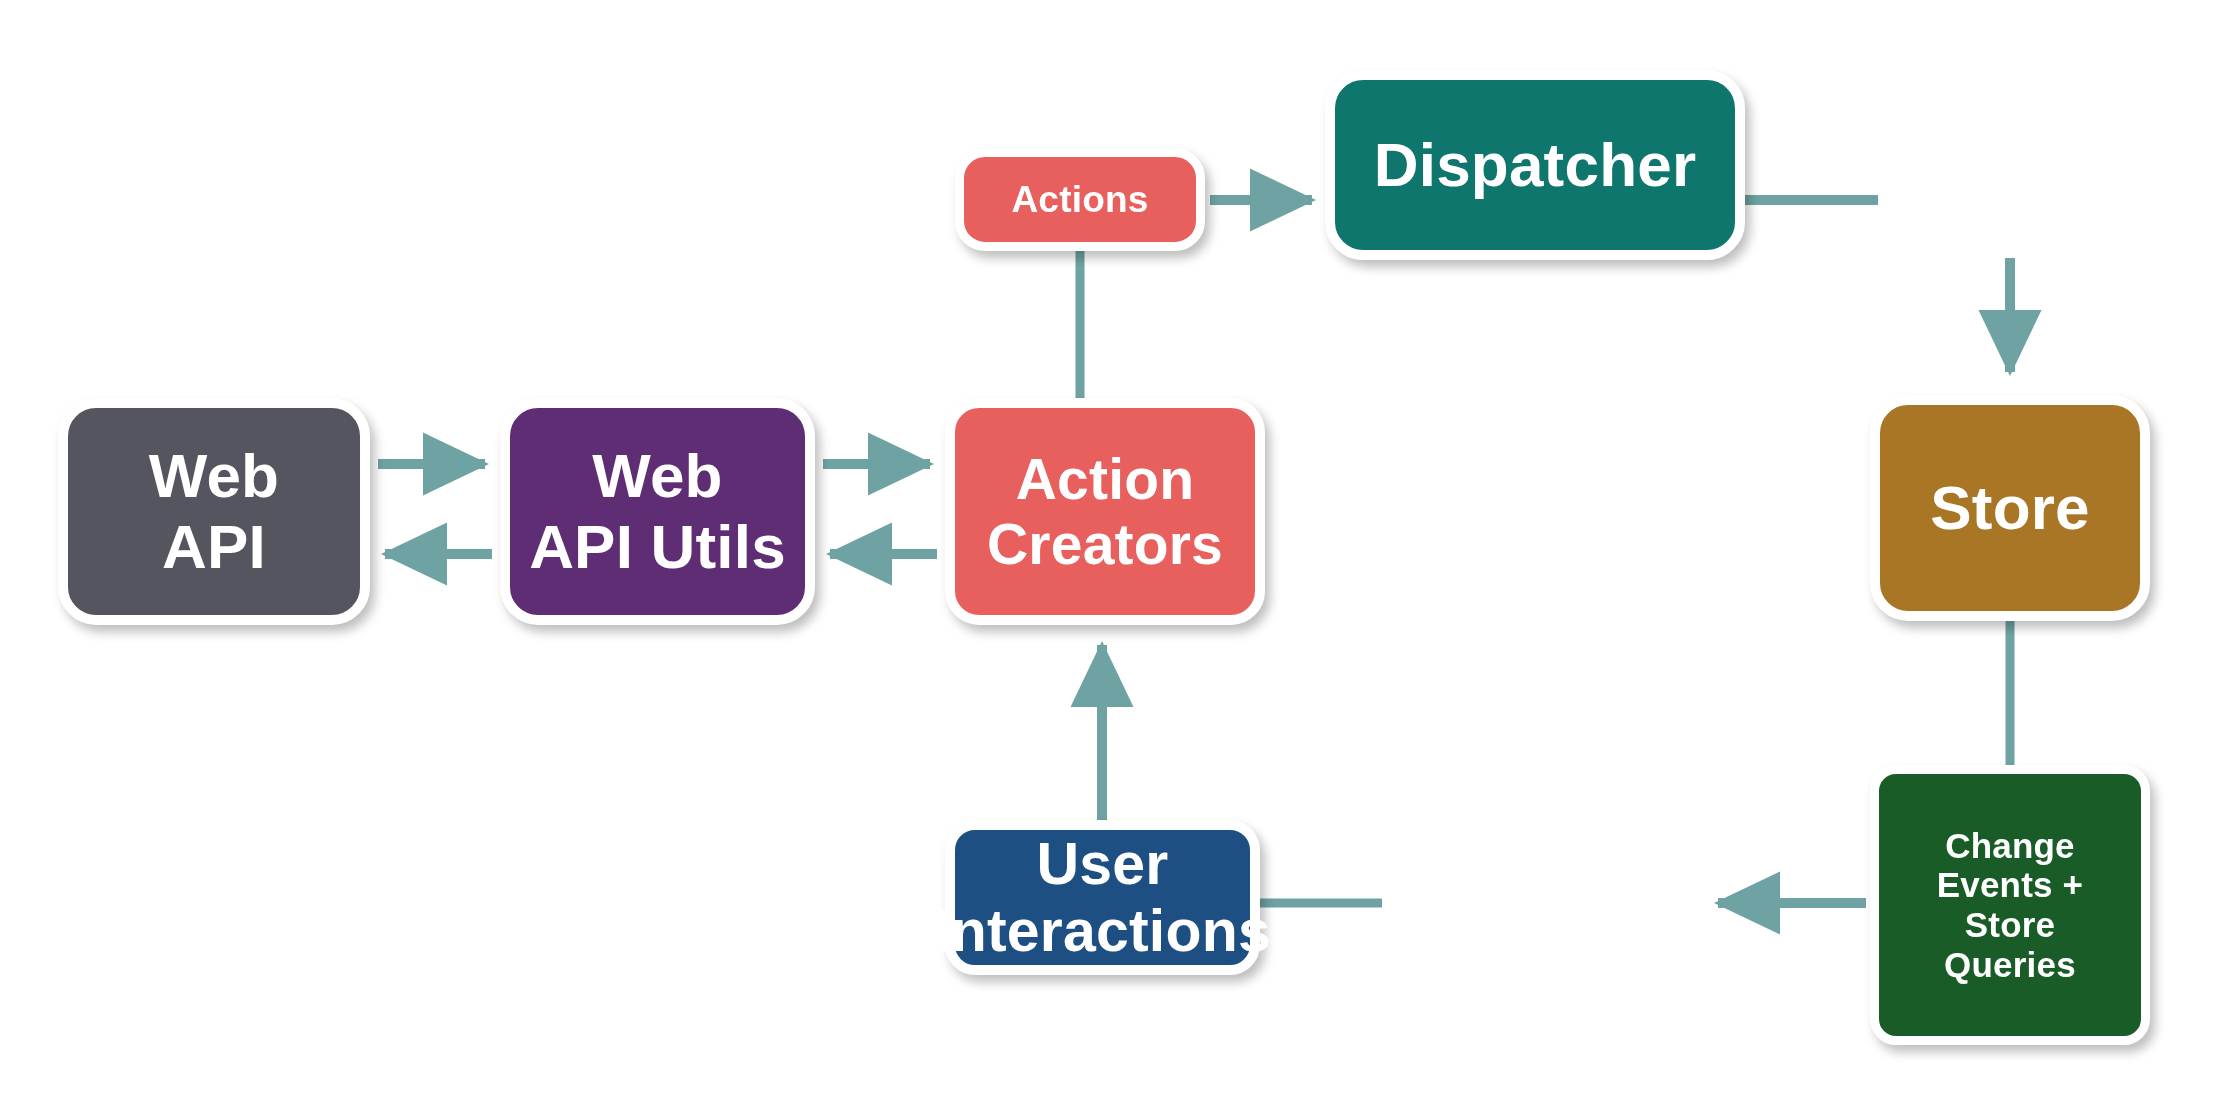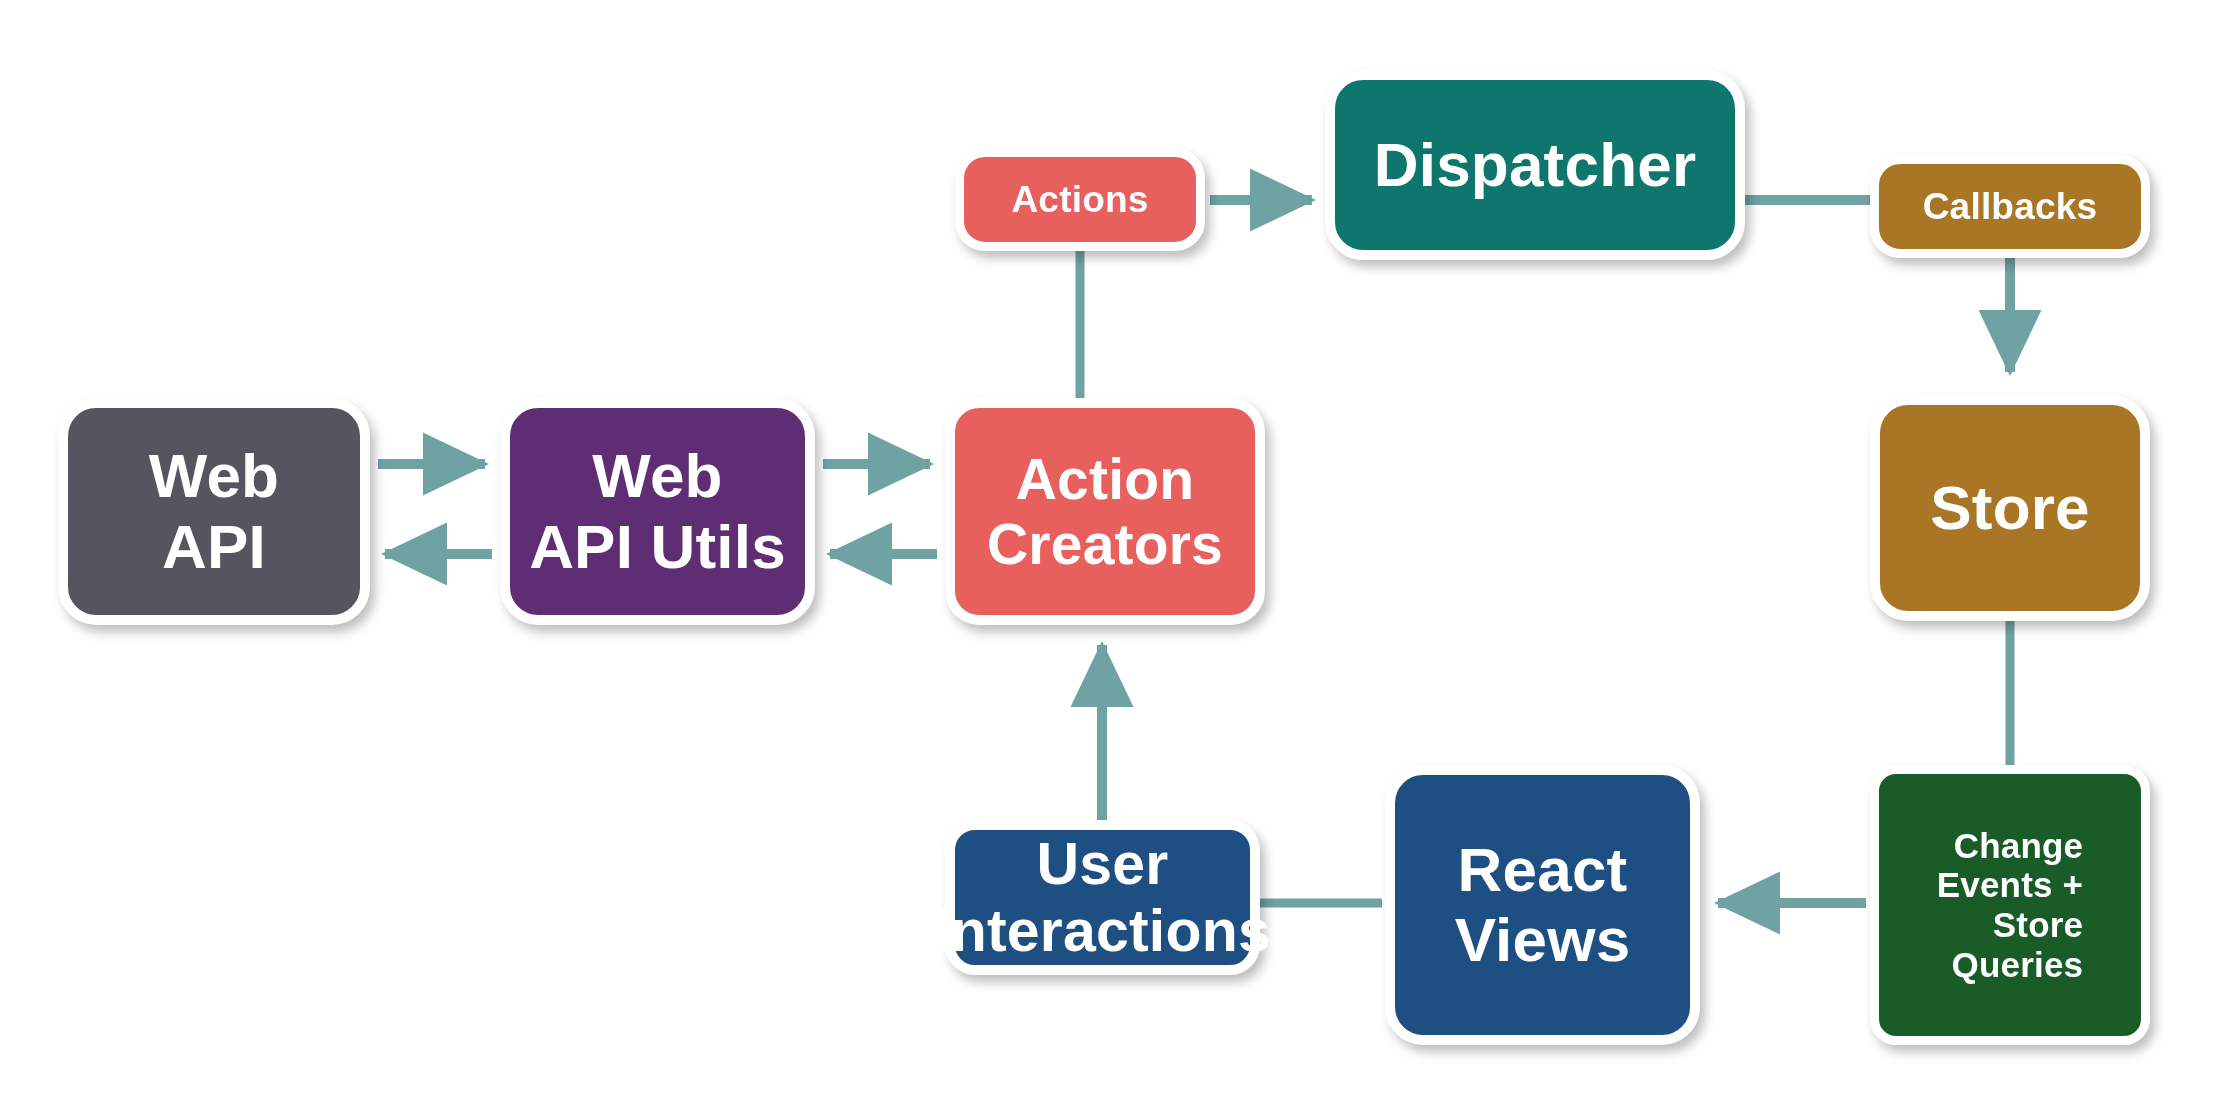--- a/index.html
+++ b/index.html
@@ -47,21 +47,21 @@
   .node .label {
     display: block;
     white-space: pre-line;
     padding: 0 6px;
   }
   
   .node.size-xl  { font-size: 62px; border-radius: 38px; }
   .node.size-lg  { font-size: 57px; border-radius: 34px; }
   .node.size-md  { font-size: 59px; border-radius: 30px; }
   .node.size-sm  { font-size: 37px; border-radius: 28px; border-width: 9px; }
-  .node.size-xs  { font-size: 35px; border-radius: 26px; border-width: 9px; text-align: right; }
+  .node.size-xs  { font-size: 35px; border-radius: 26px; border-width: 9px; }
 
   
   .node.pill { border-radius: 30px; }
 </style>
 </head>
 <body>
 
 <div id="stage" style="background: rgb(255, 255, 255);">
 
   <svg id="wires" viewBox="0 0 2232 1114" width="2232" height="1114" xmlns="http://www.w3.org/2000/svg">
@@ -121,38 +121,31 @@
 
   <div class="node size-lg" style="left: 945px; top: 398px; width: 320px; height: 227px; background: rgb(232, 96, 93); border-color: rgb(255, 255, 255);">
     <span class="label">Action
 Creators</span>
   </div>
 
   <div class="node size-xl" style="left: 1325px; top: 70px; width: 420px; height: 190px; background: #0f766e; border-color: rgb(255, 255, 255);">
     <span class="label">Dispatcher</span>
   </div>
 
-  <div class="node size-sm pill" style="left: 1870px; top: 155px; width: 280px; height: 103px; background: rgb(168, 118, 36); border-color: rgb(255, 255, 255);">
-    <span class="label">Callbacks</span>
-  </div>
 
   <div class="node size-xl" style="left: 1870px; top: 395px; width: 280px; height: 226px; background: rgb(168, 118, 36); border-color: rgb(255, 255, 255);">
     <span class="label">Store</span>
   </div>
 
   <div class="node size-xs" style="left: 1870px; top: 765px; width: 280px; height: 280px; background: rgb(26, 92, 40); border-color: rgb(255, 255, 255);">
     <span class="label">Change
 Events +
 Store
 Queries</span>
   </div>
 
-  <div class="node size-xl" style="left: 1385px; top: 765px; width: 315px; height: 280px; background: rgb(29, 79, 130); border-color: rgb(255, 255, 255);">
-    <span class="label">React
-Views</span>
-  </div>
 
   <div class="node size-md" style="left: 945px; top: 820px; width: 315px; height: 155px; background: rgb(29, 79, 130); border-color: rgb(255, 255, 255);">
     <span class="label">User
 Interactions</span>
   </div>
 
 </div>
 
 </body></html>

